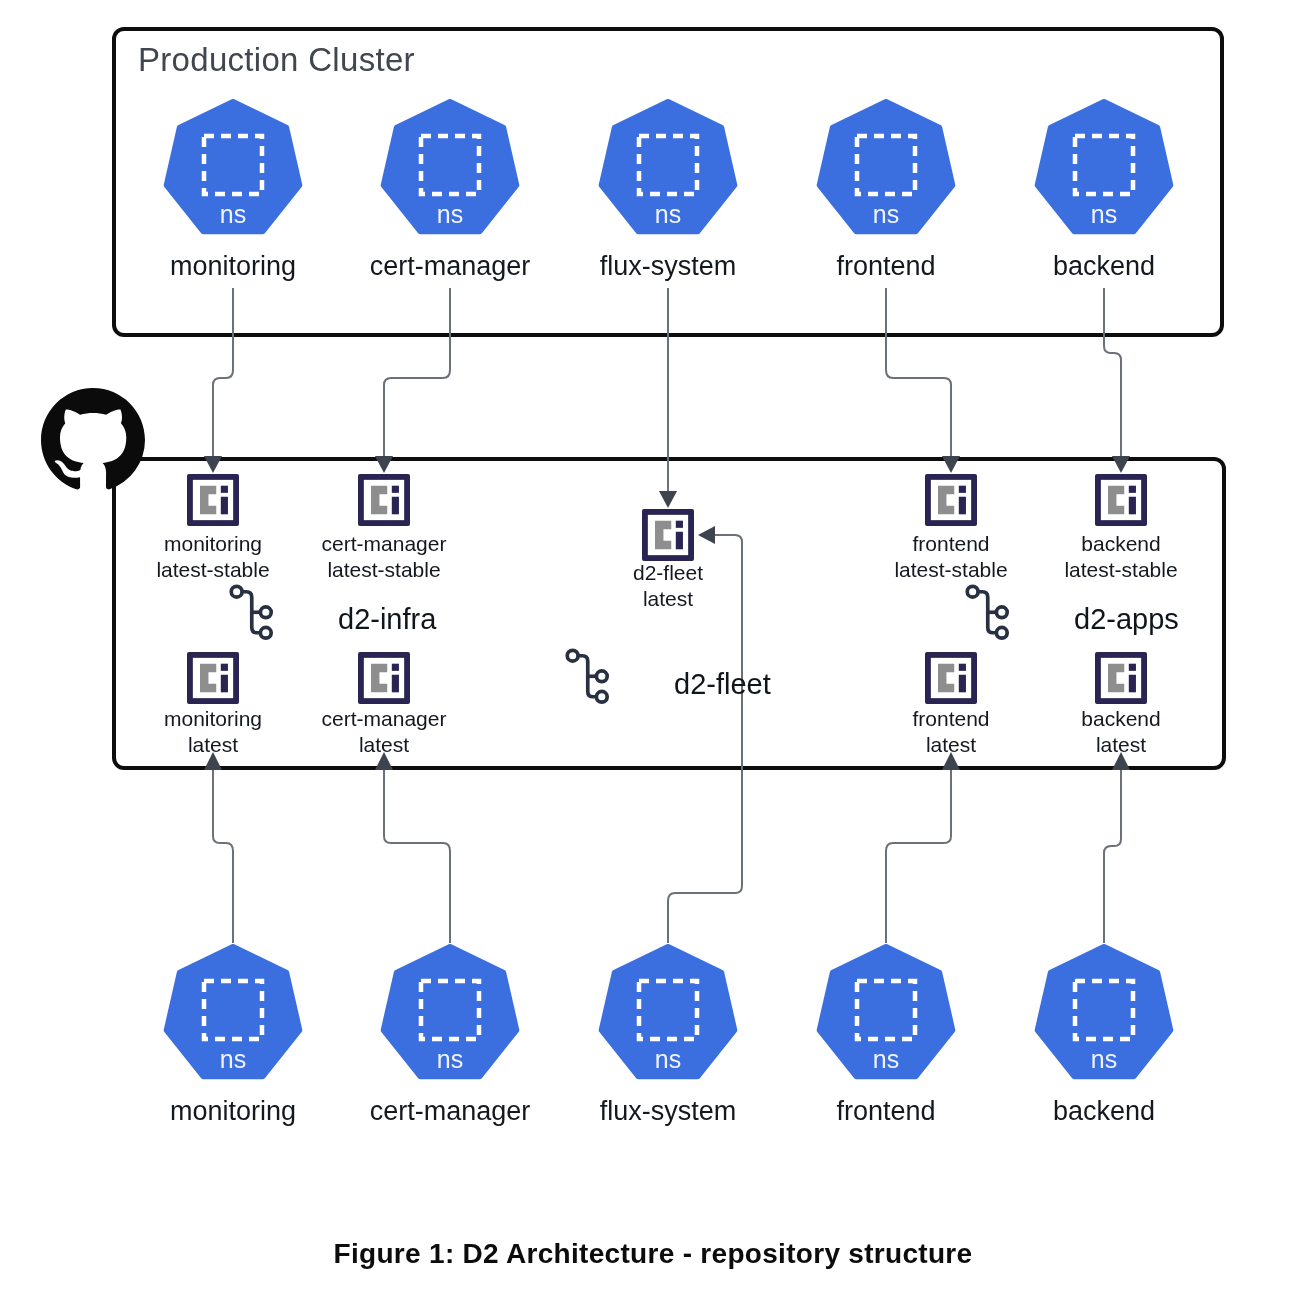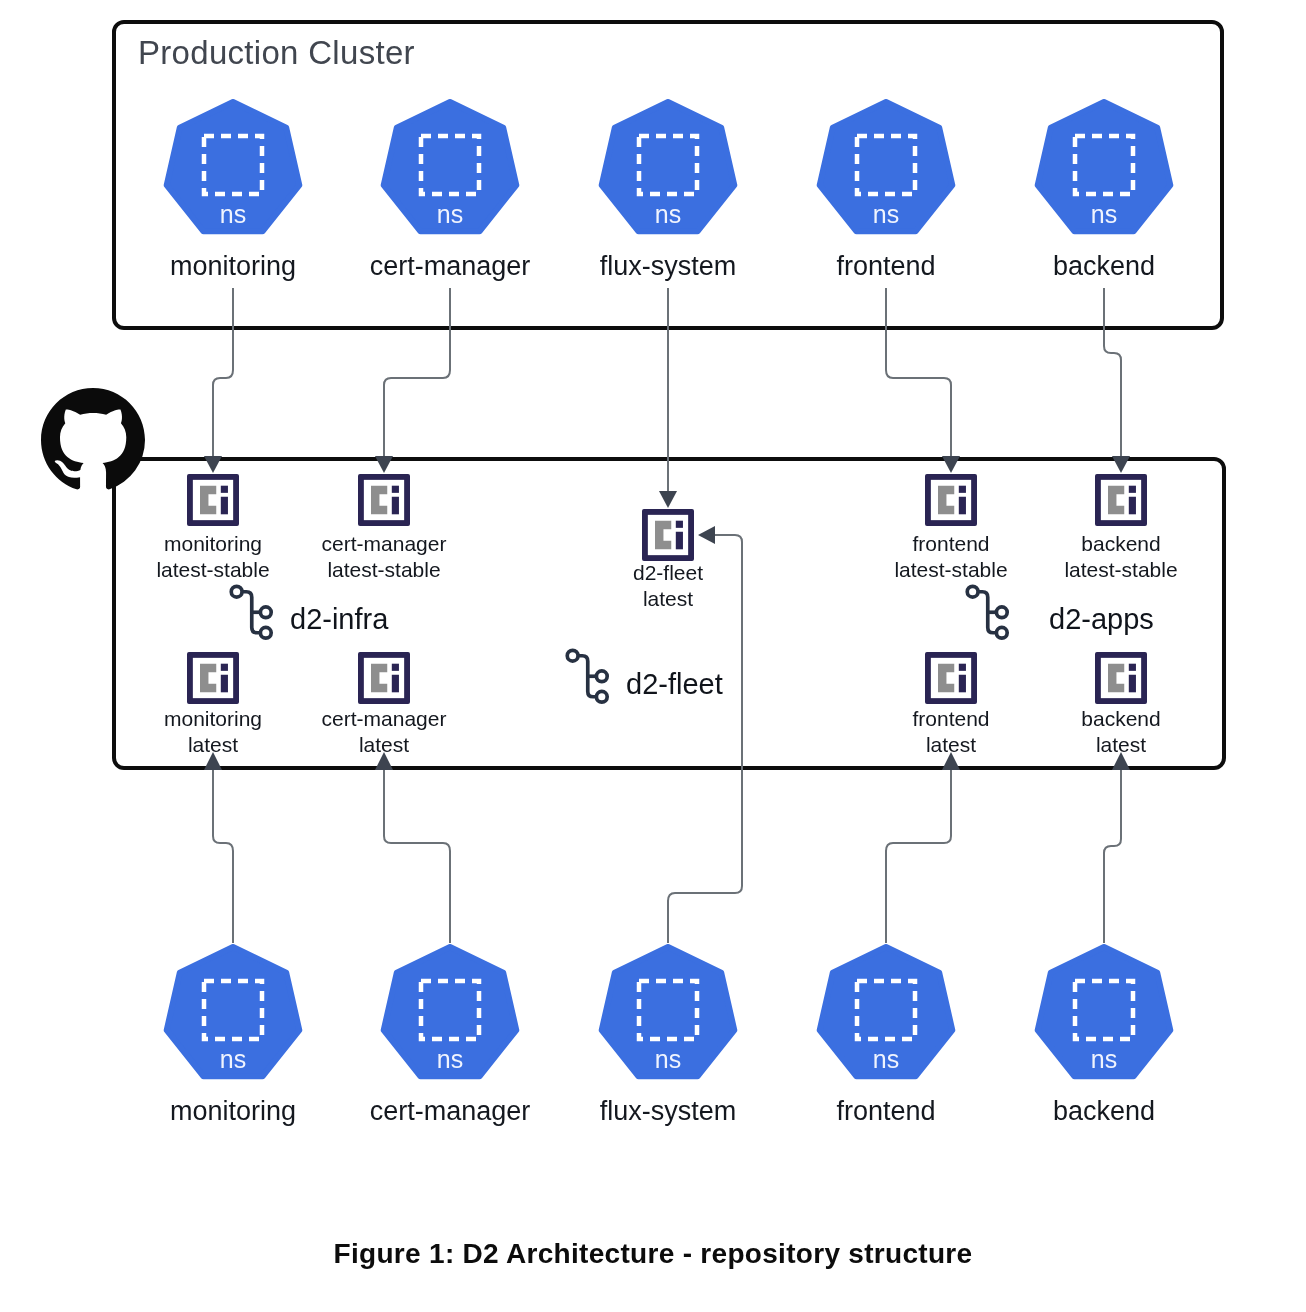--- a/index.html
+++ b/index.html
@@ -8,32 +8,32 @@
   .cluster-box{position:absolute;border:4px solid #0d0d0d;border-radius:12px;background:transparent;box-sizing:border-box;}
   .cluster-title{position:absolute;top:10px;left:22px;font-size:33px;color:#41464f;letter-spacing:.3px;}
   .connectors{position:absolute;left:0;top:0;pointer-events:none;}
   .edge{stroke:#6b7177;stroke-width:2;fill:none;}
   .ah{fill:#3d4450;stroke:none;}
   .ns-node{position:absolute;width:140px;height:140px;}
   .ns-label{position:absolute;width:220px;text-align:center;font-size:27px;color:#14181f;}
   .ci-node{position:absolute;width:52px;height:52px;}
   .ci-label{position:absolute;width:190px;text-align:center;font-size:21px;line-height:26px;color:#14181f;}
   .branch-group{position:absolute;}
-  .branch-label{position:absolute;font-size:29px;color:#10141b;}
+  .branch-label{position:absolute;font-size:29px;color:#10141b;margin-left:48px;}
   .github-logo{position:absolute;width:104px;height:104px;}
   .caption{position:absolute;left:0;right:0;top:1238px;text-align:center;font-weight:bold;font-size:28px;color:#0c0c0c;letter-spacing:.3px;}
   svg{display:block;}
   .ns-node text{font-family:"Liberation Sans",sans-serif;}
 </style>
 </head>
 <body>
 
 <div class="canvas">
 
-  <div class="cluster-box" style="left:112px;top:20px;width:1112px;height:310px;padding-left:8px;">
+  <div class="cluster-box" style="left:112px;top:27px;width:1112px;height:310px;padding-left:8px;">
     <div class="cluster-title">Production Cluster</div>
   </div>
   <div class="cluster-box" style="left:112px;top:457px;width:1114px;height:313px;"></div>
 
   <svg class="connectors" width="1306" height="1312" viewBox="0 0 1306 1312">
 
     <path class="edge" d="M233,288 L233,370 Q233,378 226,378 L220,378 Q213,378 213,385 L213,458"></path>
     <polygon class="ah" points="213,473 204,456 222,456"></polygon>
     <path class="edge" d="M450,288 L450,370 Q450,378 443,378 L391,378 Q384,378 384,385 L384,458"></path>
     <polygon class="ah" points="384,473 375,456 393,456"></polygon>
@@ -201,21 +201,21 @@
 
   <div class="branch-group" style="left:964px;top:583px;">
     <svg width="54" height="65" viewBox="0 0 50 60" fill="none" stroke="#273142" stroke-width="3.4">
       <path d="M13,8 H17 Q22,8 22,13 V41 Q22,46 27,46 H29"></path>
         <path d="M22,27 H29"></path>
       <circle cx="8" cy="8" r="5" fill="#ffffff"></circle>
         <circle cx="35" cy="27" r="5" fill="#ffffff"></circle>
         <circle cx="35" cy="46" r="5" fill="#ffffff"></circle>
     </svg>
   </div>
-  <div class="branch-label" style="left:1049px;top:603px;">d2-apps</div>
+  <div class="branch-label" style="left:1026px;top:603px;">d2-apps</div>
 
   <div class="ci-node" style="left:187px;top:652px;">
     <svg width="52" height="52" viewBox="0 0 40 40">
       <rect x="0" y="0" width="40" height="40" rx="1.5" fill="#2A2453"></rect>
         <rect x="4.5" y="4.5" width="31" height="31" fill="#ffffff"></rect>
       <path d="M10 9 H22.5 V15.5 H16.5 V24.5 H22.5 V31 H10 Z" fill="#8E8E8E"></path>
       <rect x="26" y="9" width="5.5" height="5.5" fill="#2A2453"></rect>
         <rect x="26" y="17.5" width="5.5" height="13.5" fill="#2A2453"></rect>
     </svg>
   </div>

